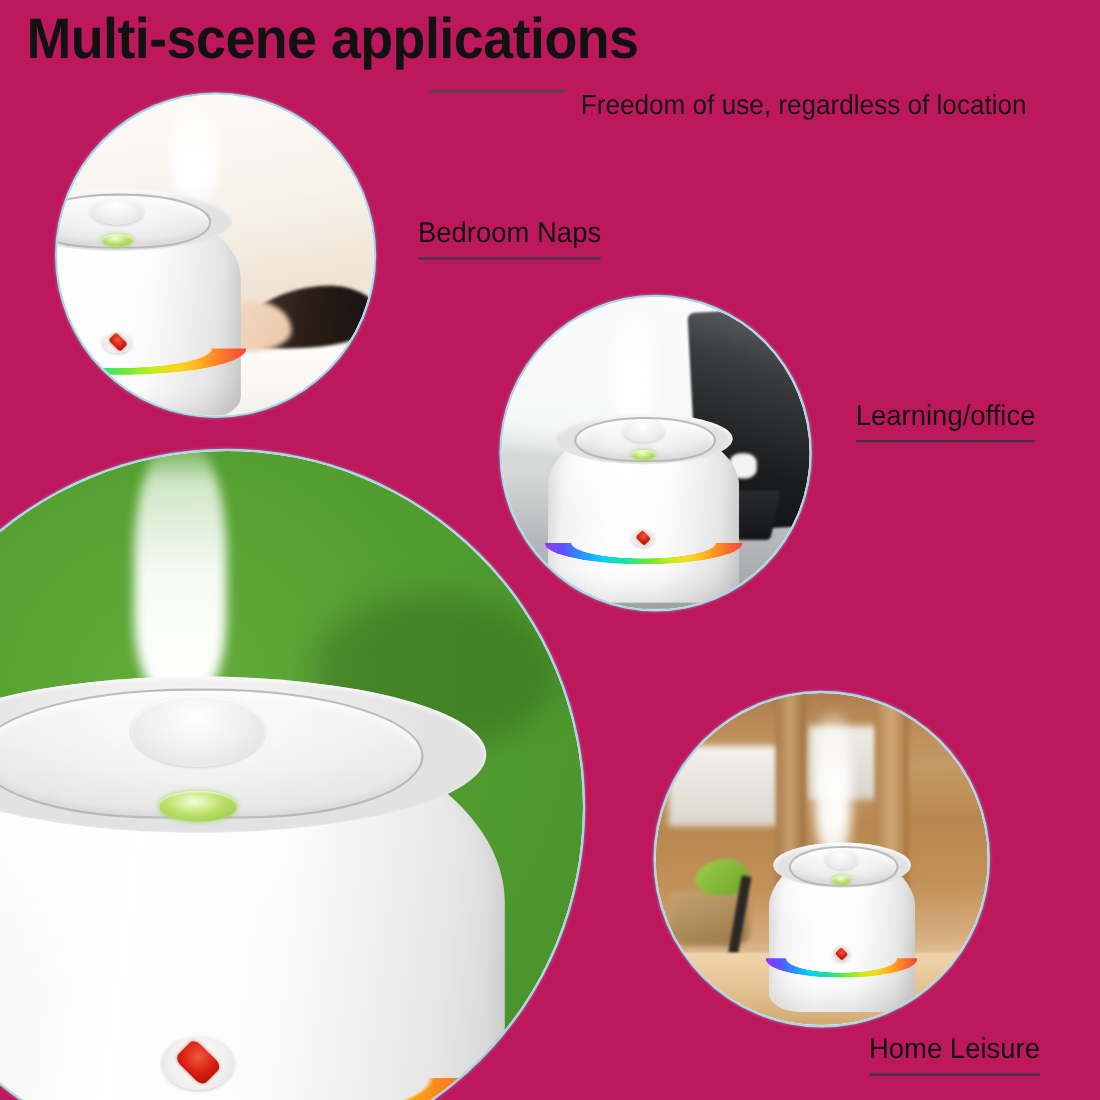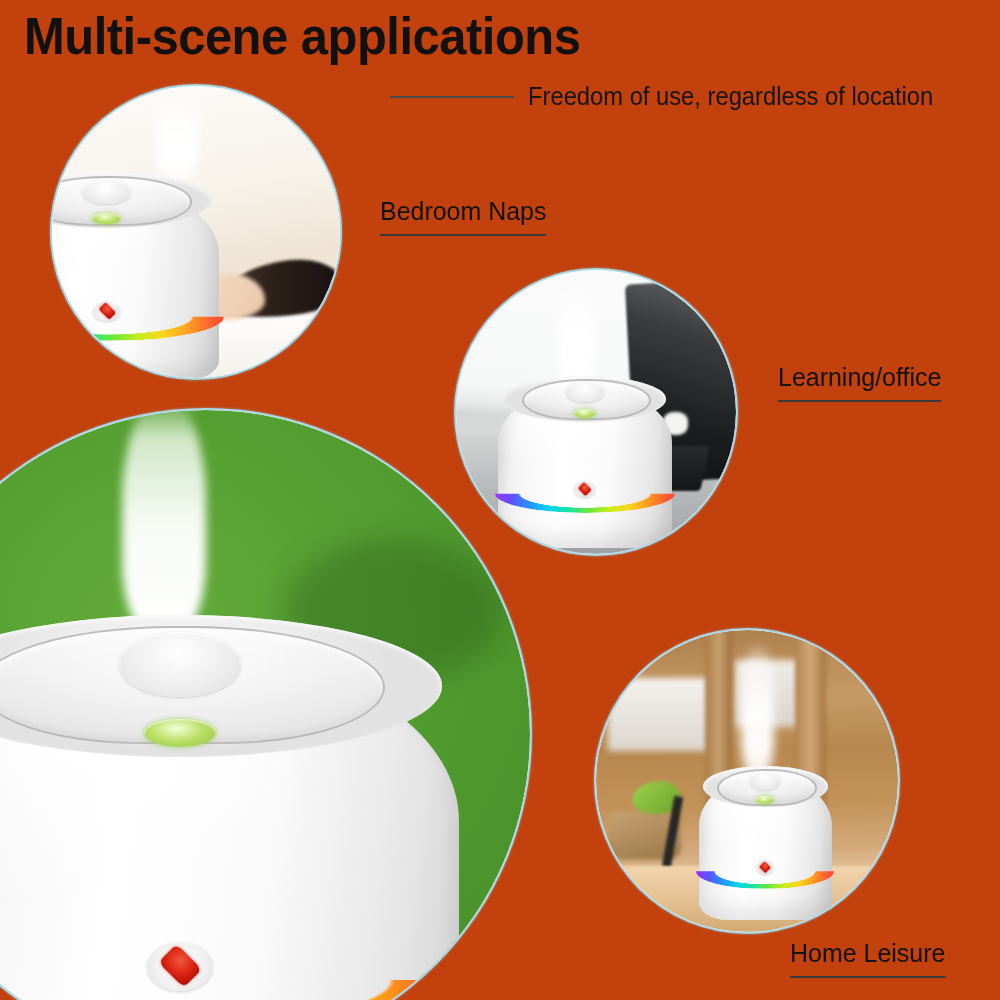--- a/index.html
+++ b/index.html
@@ -7,21 +7,21 @@
     padding: 0;
     background: #ffffff;
   }
   body {
     font-family: "Liberation Sans", sans-serif;
   }
   #page {
     position: relative;
     width: 1000px;
     height: 1000px;
-    background: #c2410c;
+    background: #be185d;
     overflow: hidden;
   }
 
   
   .page-title {
     position: absolute;
     left: 24px;
     top: 6px;
     font-size: 52px;
     font-weight: 700;
@@ -29,21 +29,20 @@
     color: #111111;
     white-space: nowrap;
     transform: scaleX(0.94);
     transform-origin: left top;
   }
   .subtitle-row {
     position: absolute;
     left: 390px;
     top: 82px;
     display: flex;
-    align-items: center;
     gap: 14px;
   }
   .subtitle-rule {
     width: 124px;
     height: 2px;
     background: #4a4a4a;
   }
   .subtitle-text {
     font-size: 25px;
     font-weight: 400;

